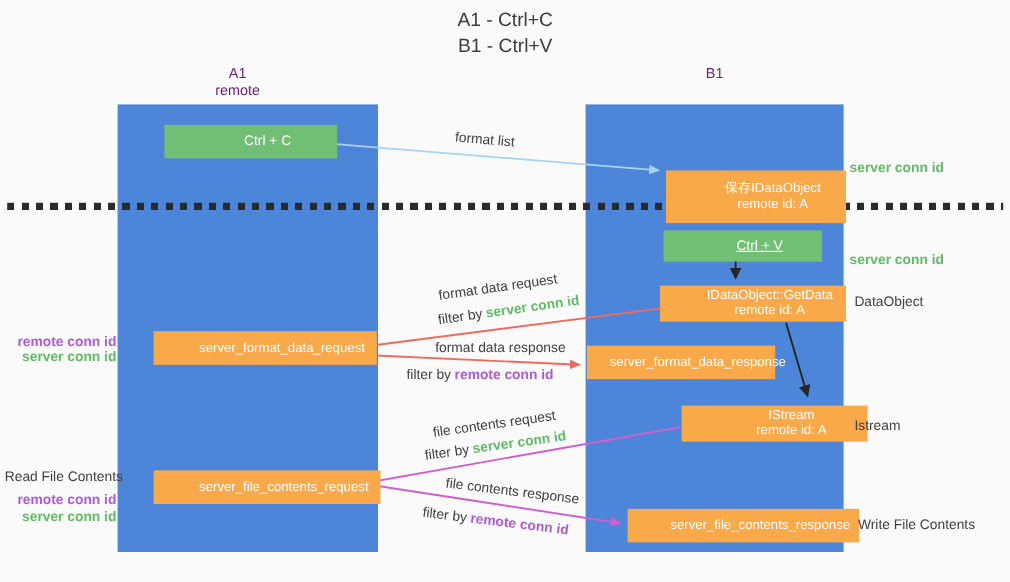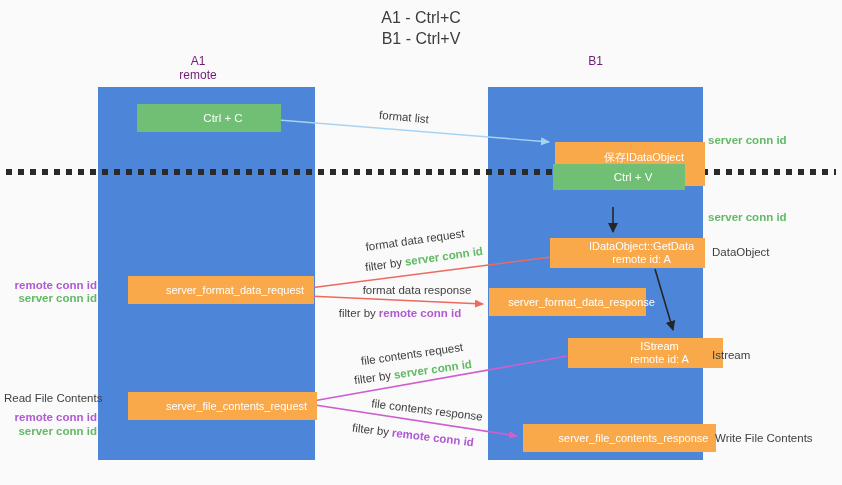--- a/index.html
+++ b/index.html
@@ -75,21 +75,21 @@
 
   <div class="node green" style="left:137px;top:104px;width:116px;height:28px;font-size:11.5px;">
     <div>Ctrl + C</div>
   </div>
 
   <div class="node orange" style="left:555px;top:128px;width:122px;height:44px;margin-top:14px;">
     <div>保存IDataObject</div>
     <div>remote id: A</div>
   </div>
 
-  <div class="node green" style="left:553px;top:164px;width:104px;height:26px;font-size:11.5px;">
+  <div class="node green" style="left:553px;top:192px;width:104px;height:26px;font-size:11.5px;text-decoration:underline;">
     <div>Ctrl + V</div>
   </div>
 
   <div class="node orange" style="left:550px;top:238px;width:127px;height:30px;">
     <div>IDataObject::GetData</div>
     <div>remote id: A</div>
   </div>
 
   <div class="node orange" style="left:128px;top:276px;width:158px;height:28px;">
     <div>server_format_data_request</div>

